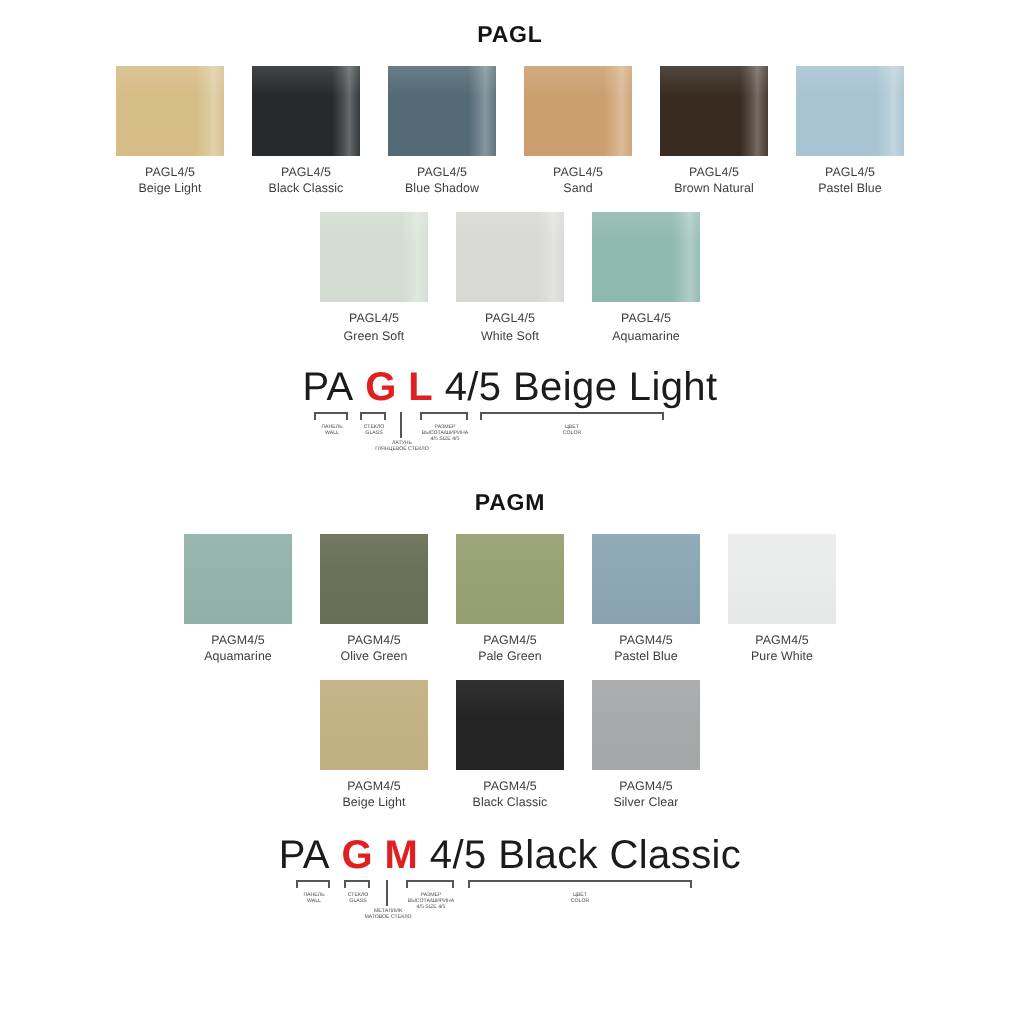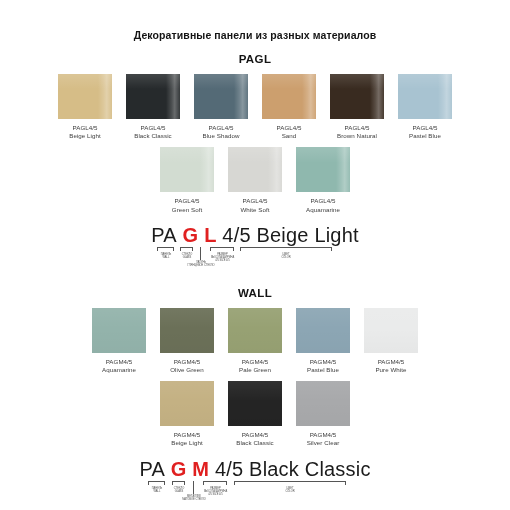--- a/index.html
+++ b/index.html
@@ -152,21 +152,20 @@
     letter-spacing: 0;
     transform: scale(1);
     white-space: pre-line;
   }
 </style>
 </head>
 <body>
 
 <div class="page">
 
-  <div class="page-title">Декоративные панели из разных материалов</div>
 
   <div style="margin-top:12px;">
     <div class="family-title">PAGL</div>
   </div>
 
   <div class="swatch-row" style="margin-top:9px;">
     <div class="swatch-cell">
       <div class="swatch gloss" style="background:#d6bd87"></div>
       <div class="swatch-label">
         <span class="code">PAGL4/5</span>
@@ -261,21 +260,21 @@
 ГЛЯНЦЕВОЕ СТЕКЛО</div>
       <div class="anno" style="left:66px;  top:6px;  width:33px;">РАЗМЕР
 ВЫСОТА/ШИРИНА
 4/5 SIZE 4/5</div>
       <div class="anno" style="left:130px; top:6px;  width:32px;">ЦВЕТ
 COLOR</div>
     </div>
   </div>
 
   <div style="margin-top:18px;">
-    <div class="family-title">WALL</div>
+    <div class="family-title">PAGM</div>
   </div>
 
   <div class="swatch-row" style="margin-top:9px;">
     <div class="swatch-cell">
       <div class="swatch matte" style="background:#93b3ab"></div>
       <div class="swatch-label">
         <span class="code">PAGM4/5</span>
         <span class="name">Aquamarine</span>
       </div>
     </div>

